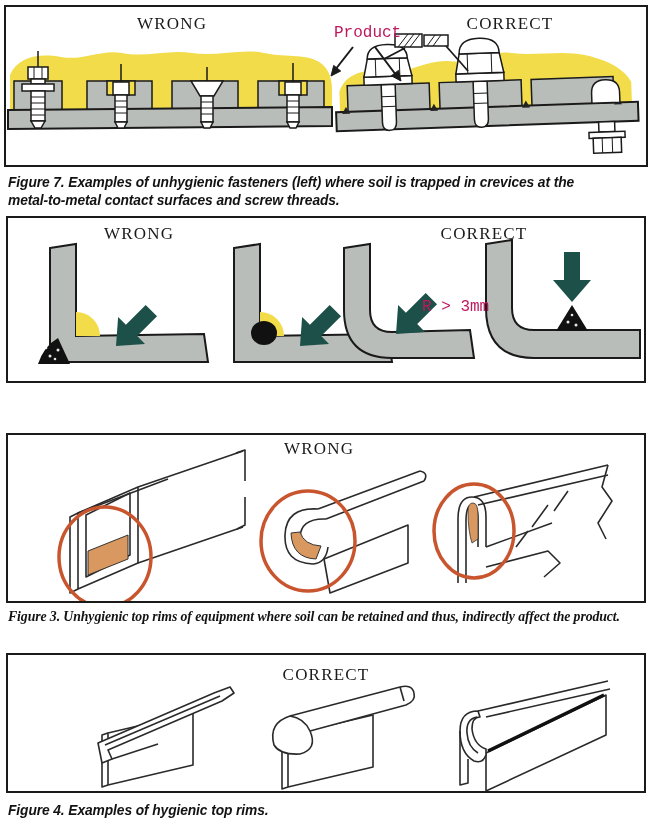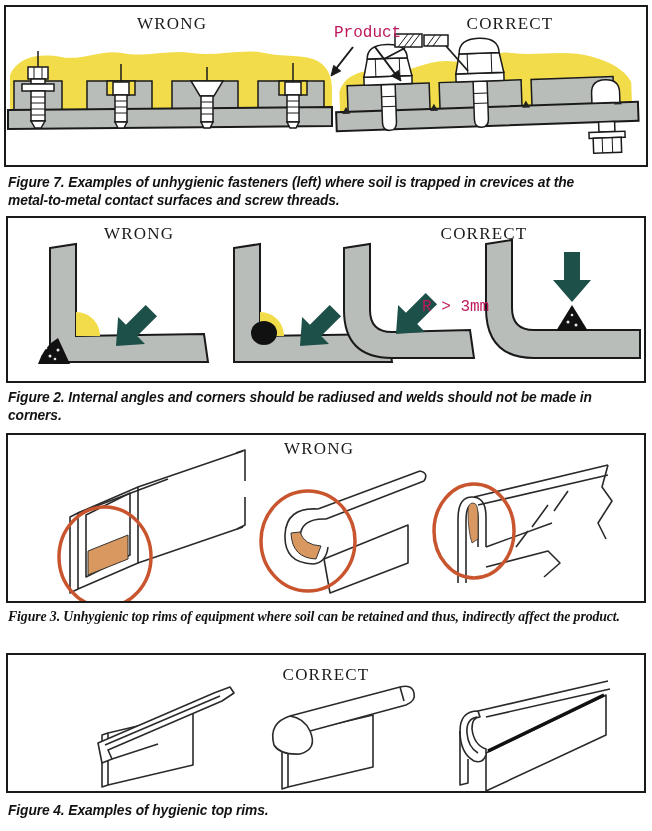--- a/index.html
+++ b/index.html
@@ -182,21 +182,20 @@
             <circle cx="568" cy="107" r="1.5"></circle>
             <circle cx="564" cy="97" r="1.3"></circle>
         </g>
         <use href="#arr" transform="translate(564,84)" fill="#1d5048"></use>
       </g>
     </svg>
     <div class="dlabel" style="left:131px;top:6px;">WRONG</div>
     <div class="dlabel" style="left:476px;top:6px;">CORRECT</div>
     <div class="annot" style="left:414px;top:80px;font-size:16px;">R &gt; 3mm</div>
   </div>
-  <div class="caption" style="top:389px;max-width:596px;">Figure 2. Internal angles and corners should be radiused and welds should not be made in corners.</div>
 
   <div class="panel" style="left:6px;top:433px;width:640px;height:170px;">
     <svg viewBox="0 0 636 166" width="636" height="166">
 
       <g fill="none" stroke="#2a2a2a" stroke-width="1.6" stroke-linejoin="round">
         <path d="M70,78 L62,82 L62,158 L70,154" fill="#ffffff"></path>
         <path d="M70,78 L130,52 L130,128 L70,154 Z" fill="#ffffff"></path>
         <path d="M78,80 L122,58 L122,120 L78,142 Z" fill="#ffffff"></path>
         <path d="M130,52 L235,16"></path>
         <path d="M70,78 L160,44"></path>

